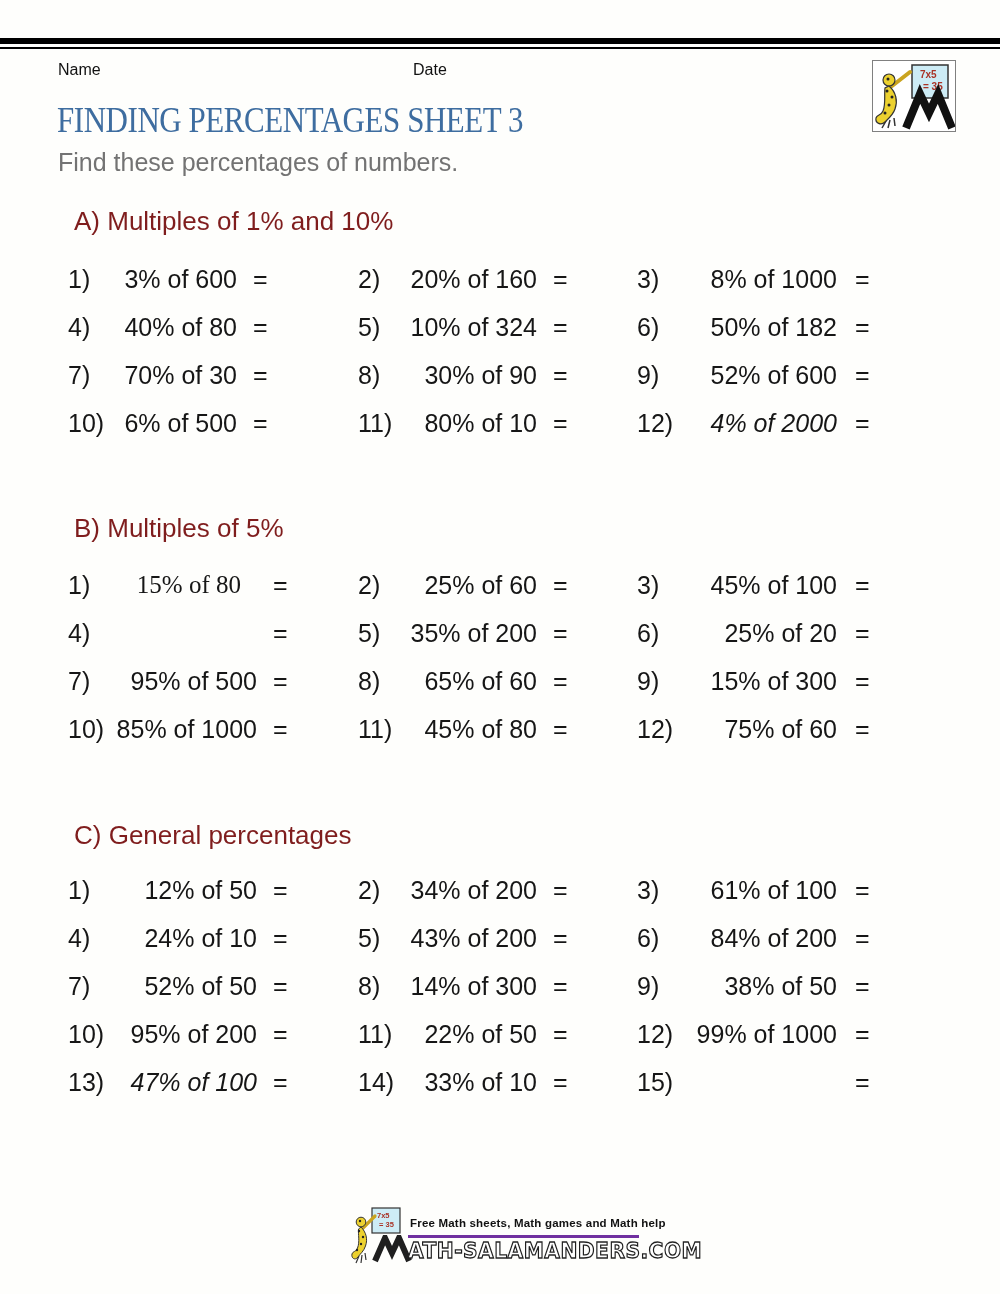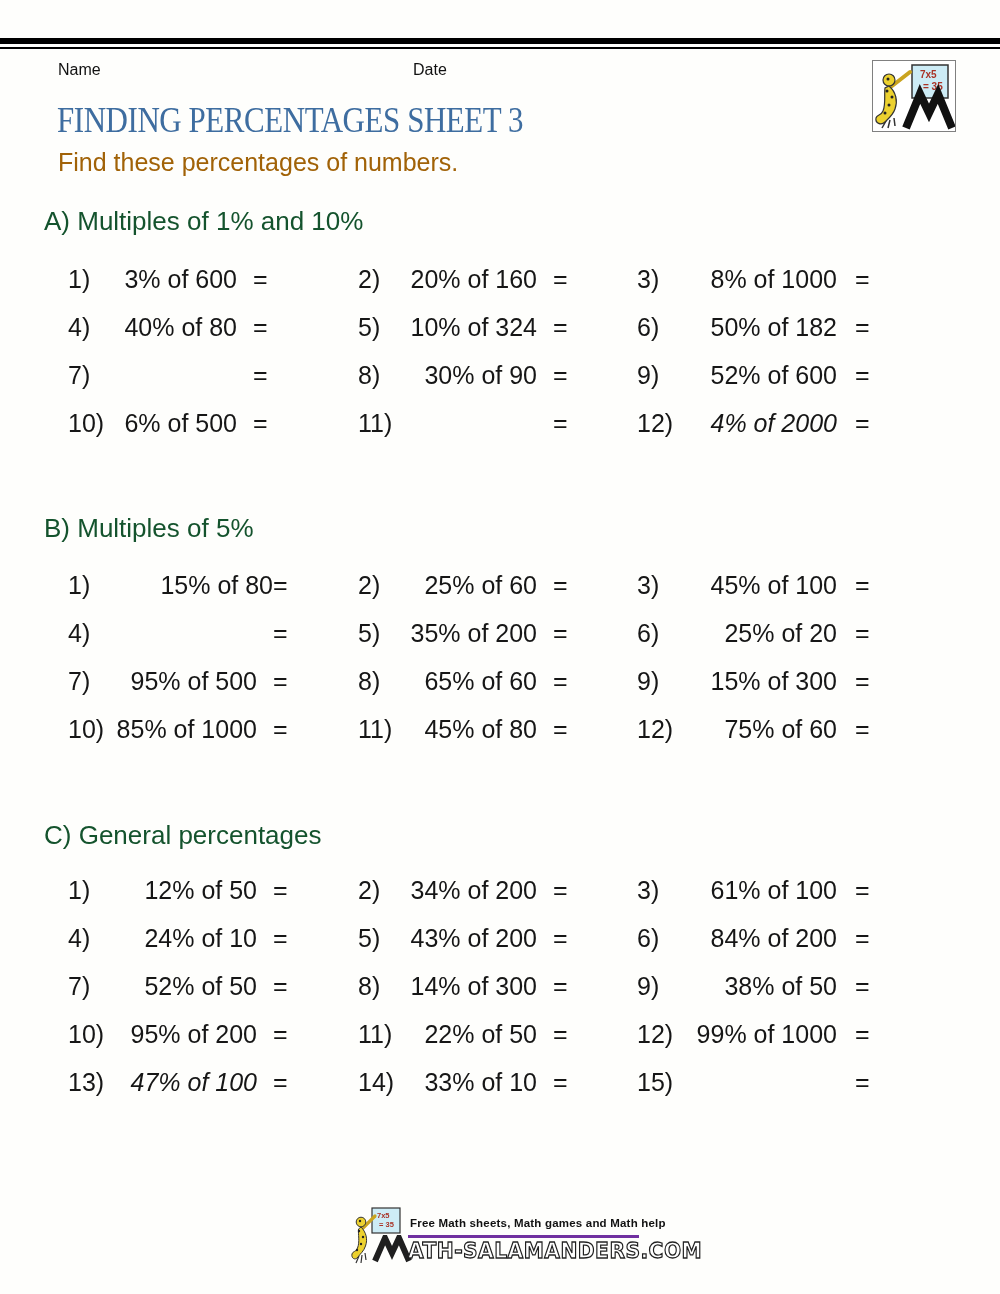--- a/index.html
+++ b/index.html
@@ -36,27 +36,27 @@
     font-family: "Liberation Serif", serif;
     font-size: 36px; line-height: 40px;
     letter-spacing: -0.5px;
     color: #3e6da0;
     white-space: nowrap;
     transform: scaleX(0.86);
     transform-origin: left center;
   }
   #page-subtitle {
     left: 58px; top: 147px;
-    font-size: 25px; line-height: 30px; color: #a16207;
+    font-size: 25px; line-height: 30px; color: #737373;
   }
 
   
   .section-heading {
-    left: 44px;
-    font-size: 26px; line-height: 30px; color: #14532d;
+    left: 74px;
+    font-size: 26px; line-height: 30px; color: #7f1d1d;
     white-space: nowrap;
   }
   .problem-row { left: 0; width: 1000px; height: 48px; }
   .problem-row span {
     position: absolute; top: 0;
     font-size: 25px; line-height: 48px;
     white-space: nowrap; color: #161616;
   }
   .problem-expression { text-align: right; }
 
@@ -140,44 +140,46 @@
           <span class="equals-sign" style="left: 253px;">=</span>
           <span class="problem-number" style="left: 358px;">5)</span>
           <span class="problem-expression" style="left: 394px; width: 143px;">10% of 324</span>
           <span class="equals-sign" style="left: 553px;">=</span>
           <span class="problem-number" style="left: 637px;">6)</span>
           <span class="problem-expression" style="left: 673px; width: 164px;">50% of 182</span>
           <span class="equals-sign" style="left: 855px;">=</span>
         </div>
         <div class="abs problem-row" style="top: 351px;">
           <span class="problem-number" style="left: 68px;">7)</span>
+          <span class="problem-expression" style="left: 104px; width: 133px;">70% of 30</span>
           <span class="equals-sign" style="left: 253px;">=</span>
           <span class="problem-number" style="left: 358px;">8)</span>
           <span class="problem-expression" style="left: 394px; width: 143px;">30% of 90</span>
           <span class="equals-sign" style="left: 553px;">=</span>
           <span class="problem-number" style="left: 637px;">9)</span>
           <span class="problem-expression" style="left: 673px; width: 164px;">52% of 600</span>
           <span class="equals-sign" style="left: 855px;">=</span>
         </div>
         <div class="abs problem-row" style="top: 399px;">
           <span class="problem-number" style="left: 68px;">10)</span>
           <span class="problem-expression" style="left: 104px; width: 133px;">6% of 500</span>
           <span class="equals-sign" style="left: 253px;">=</span>
           <span class="problem-number" style="left: 358px;">11)</span>
+          <span class="problem-expression" style="left: 394px; width: 143px;">80% of 10</span>
           <span class="equals-sign" style="left: 553px;">=</span>
           <span class="problem-number" style="left: 637px;">12)</span>
           <span class="problem-expression" style="left: 673px; width: 164px; font-style: italic;">4% of 2000</span>
           <span class="equals-sign" style="left: 855px;">=</span>
         </div>
       </div>
       <div>
         <div class="abs section-heading" style="top: 513px;">B) Multiples of 5%</div>
         <div class="abs problem-row" style="top: 561px;">
           <span class="problem-number" style="left: 68px;">1)</span>
-          <span class="problem-expression" style="left: 120px; width: 153px;">15% of 80</span>
+          <span class="problem-expression" style="left: 88px; width: 153px; font-family: Liberation Serif, serif;">15% of 80</span>
           <span class="equals-sign" style="left: 273px;">=</span>
           <span class="problem-number" style="left: 358px;">2)</span>
           <span class="problem-expression" style="left: 394px; width: 143px;">25% of 60</span>
           <span class="equals-sign" style="left: 553px;">=</span>
           <span class="problem-number" style="left: 637px;">3)</span>
           <span class="problem-expression" style="left: 673px; width: 164px;">45% of 100</span>
           <span class="equals-sign" style="left: 855px;">=</span>
         </div>
         <div class="abs problem-row" style="top: 609px;">
           <span class="problem-number" style="left: 68px;">4)</span>

